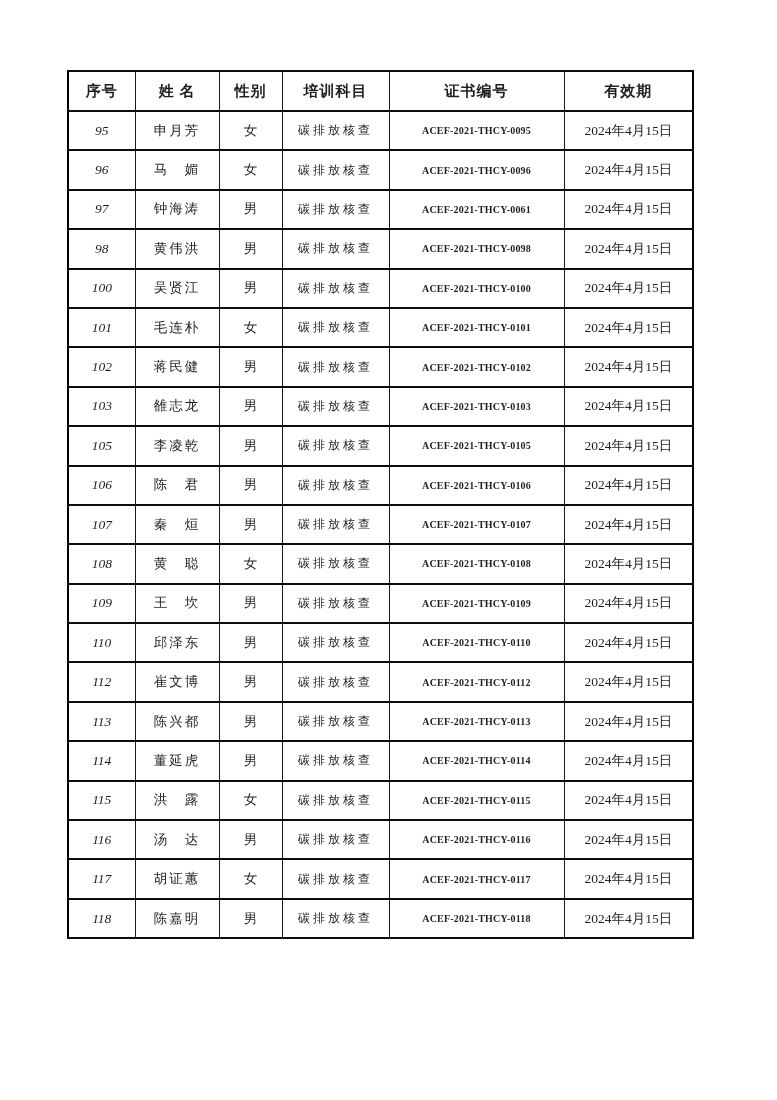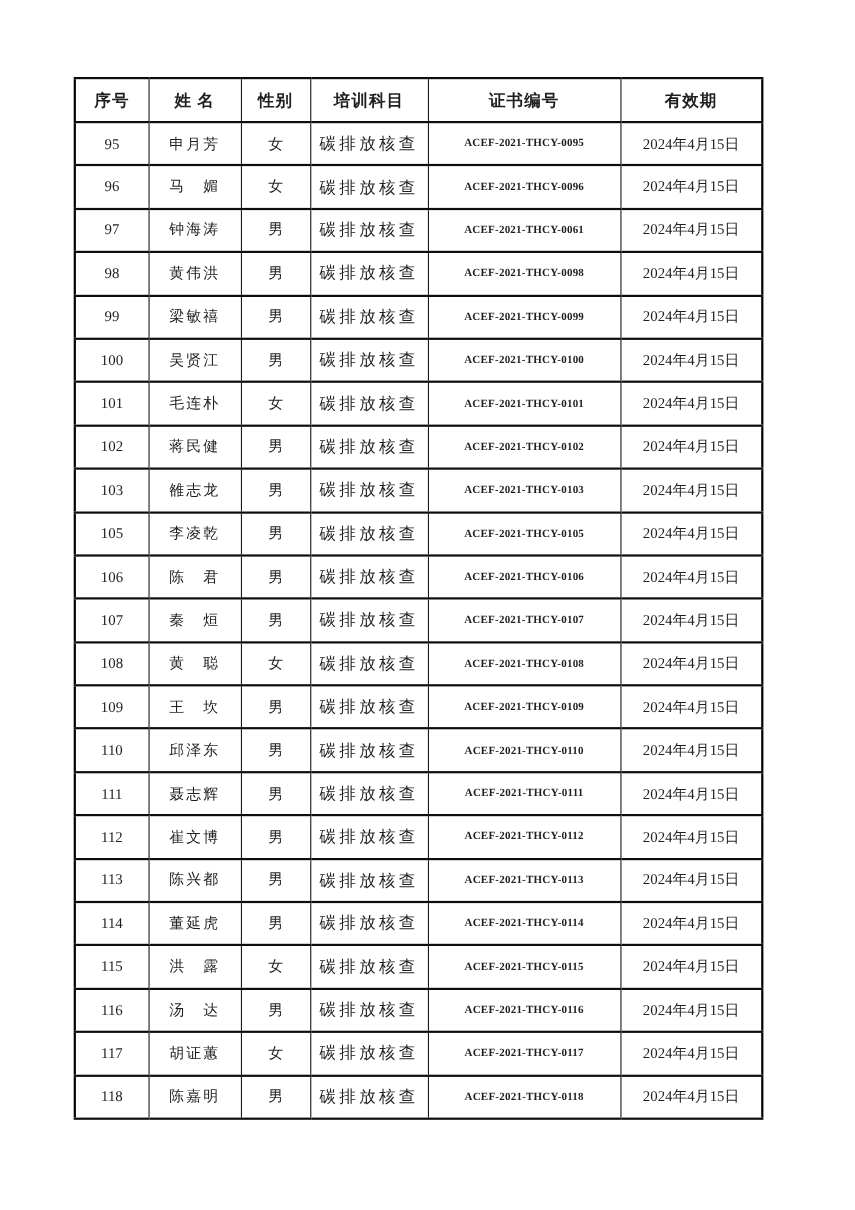--- a/index.html
+++ b/index.html
@@ -50,24 +50,24 @@
     height: 37.4px;
     font-size: 13.5px;
   }
   col.c-index  { width: 67px;  }
   col.c-name   { width: 84px;  }
   col.c-gender { width: 63px;  }
   col.c-subject{ width: 107px; }
   col.c-certno { width: 175px; }
   col.c-valid  { width: 129px; }
   td.cell-name    { letter-spacing: 2px; margin-left: 28px; }
-  td.cell-subject { letter-spacing: 3px; font-size: 15px; }
+  td.cell-subject { letter-spacing: 3px; font-size: 12px; }
   td.cell-certno  { font-size: 10px; letter-spacing: 0.2px; font-weight: bold; }
   td.cell-valid   { font-size: 13.5px; }
-  td.cell-index   { font-size: 13.5px; }
+  td.cell-index   { font-size: 13.5px; font-style: italic; }
 </style>
 </head>
 <body>
 
 <div class="page">
   <table class="cert-table">
     <colgroup>
       <col class="c-index">
       <col class="c-name">
       <col class="c-gender">
@@ -112,28 +112,20 @@
     </tr>
         <tr>
       <td class="cell-index">98</td>
       <td class="cell-name">黄伟洪</td>
       <td class="cell-gender">男</td>
       <td class="cell-subject">碳排放核查</td>
       <td class="cell-certno">ACEF-2021-THCY-0098</td>
       <td class="cell-valid">2024年4月15日</td>
     </tr>
         <tr>
-      <td class="cell-index">99</td>
-      <td class="cell-name">梁敏禧</td>
-      <td class="cell-gender">男</td>
-      <td class="cell-subject">碳排放核查</td>
-      <td class="cell-certno">ACEF-2021-THCY-0099</td>
-      <td class="cell-valid">2024年4月15日</td>
-    </tr>
-        <tr>
       <td class="cell-index">100</td>
       <td class="cell-name">吴贤江</td>
       <td class="cell-gender">男</td>
       <td class="cell-subject">碳排放核查</td>
       <td class="cell-certno">ACEF-2021-THCY-0100</td>
       <td class="cell-valid">2024年4月15日</td>
     </tr>
         <tr>
       <td class="cell-index">101</td>
       <td class="cell-name">毛连朴</td>
@@ -197,28 +189,20 @@
       <td class="cell-subject">碳排放核查</td>
       <td class="cell-certno">ACEF-2021-THCY-0109</td>
       <td class="cell-valid">2024年4月15日</td>
     </tr>
         <tr>
       <td class="cell-index">110</td>
       <td class="cell-name">邱泽东</td>
       <td class="cell-gender">男</td>
       <td class="cell-subject">碳排放核查</td>
       <td class="cell-certno">ACEF-2021-THCY-0110</td>
-      <td class="cell-valid">2024年4月15日</td>
-    </tr>
-        <tr>
-      <td class="cell-index">111</td>
-      <td class="cell-name">聂志辉</td>
-      <td class="cell-gender">男</td>
-      <td class="cell-subject">碳排放核查</td>
-      <td class="cell-certno">ACEF-2021-THCY-0111</td>
       <td class="cell-valid">2024年4月15日</td>
     </tr>
         <tr>
       <td class="cell-index">112</td>
       <td class="cell-name">崔文博</td>
       <td class="cell-gender">男</td>
       <td class="cell-subject">碳排放核查</td>
       <td class="cell-certno">ACEF-2021-THCY-0112</td>
       <td class="cell-valid">2024年4月15日</td>
     </tr>

